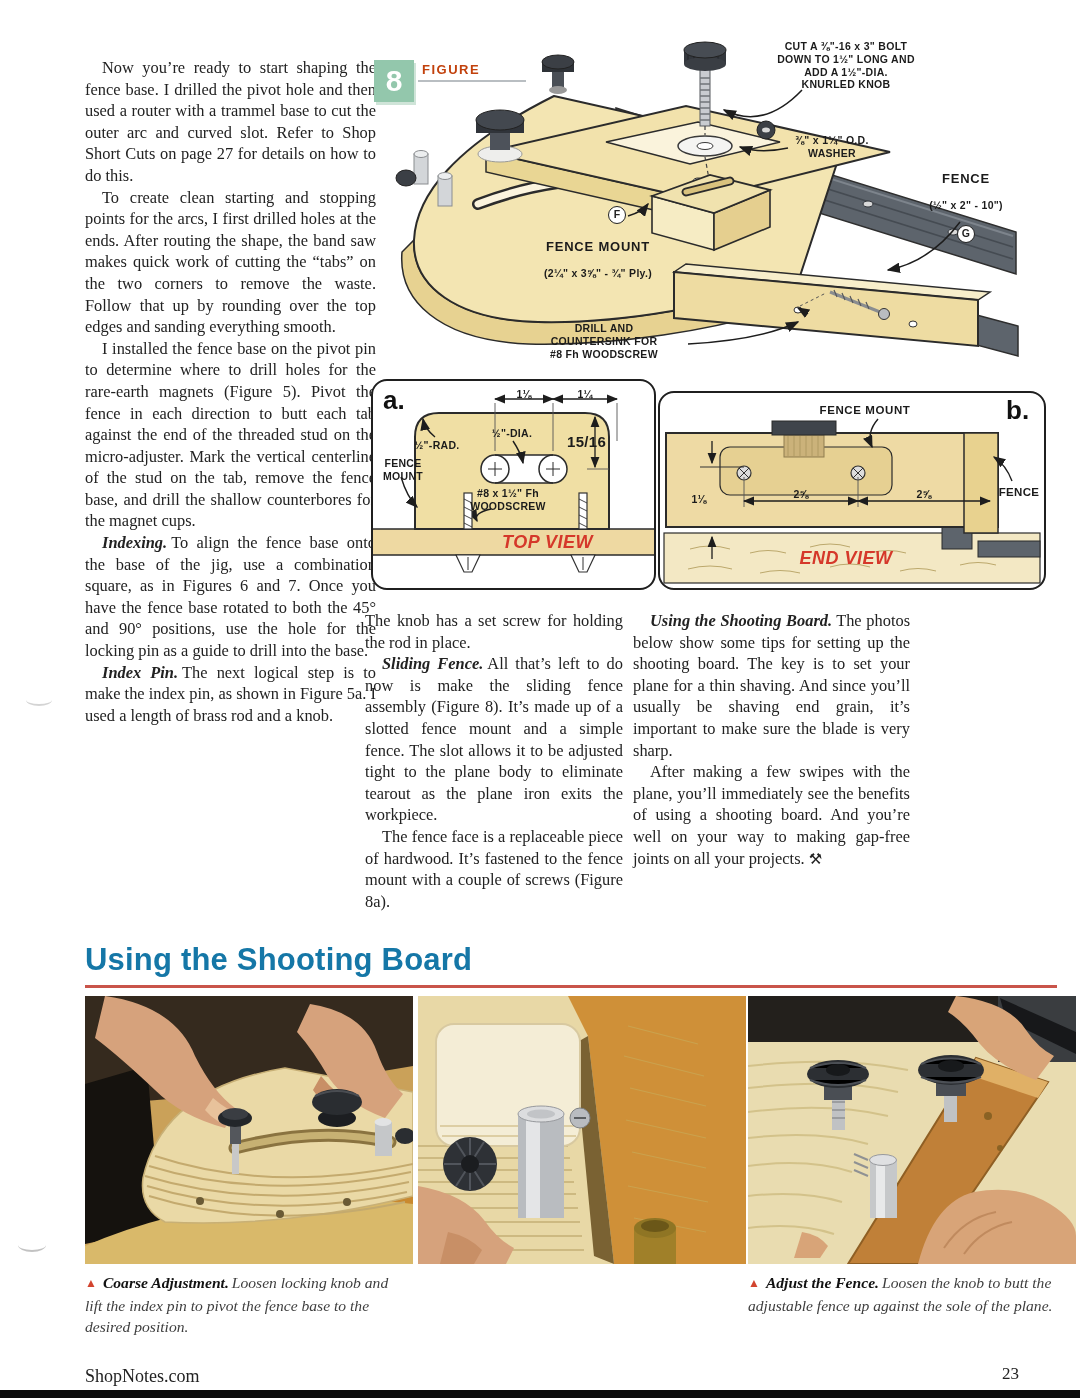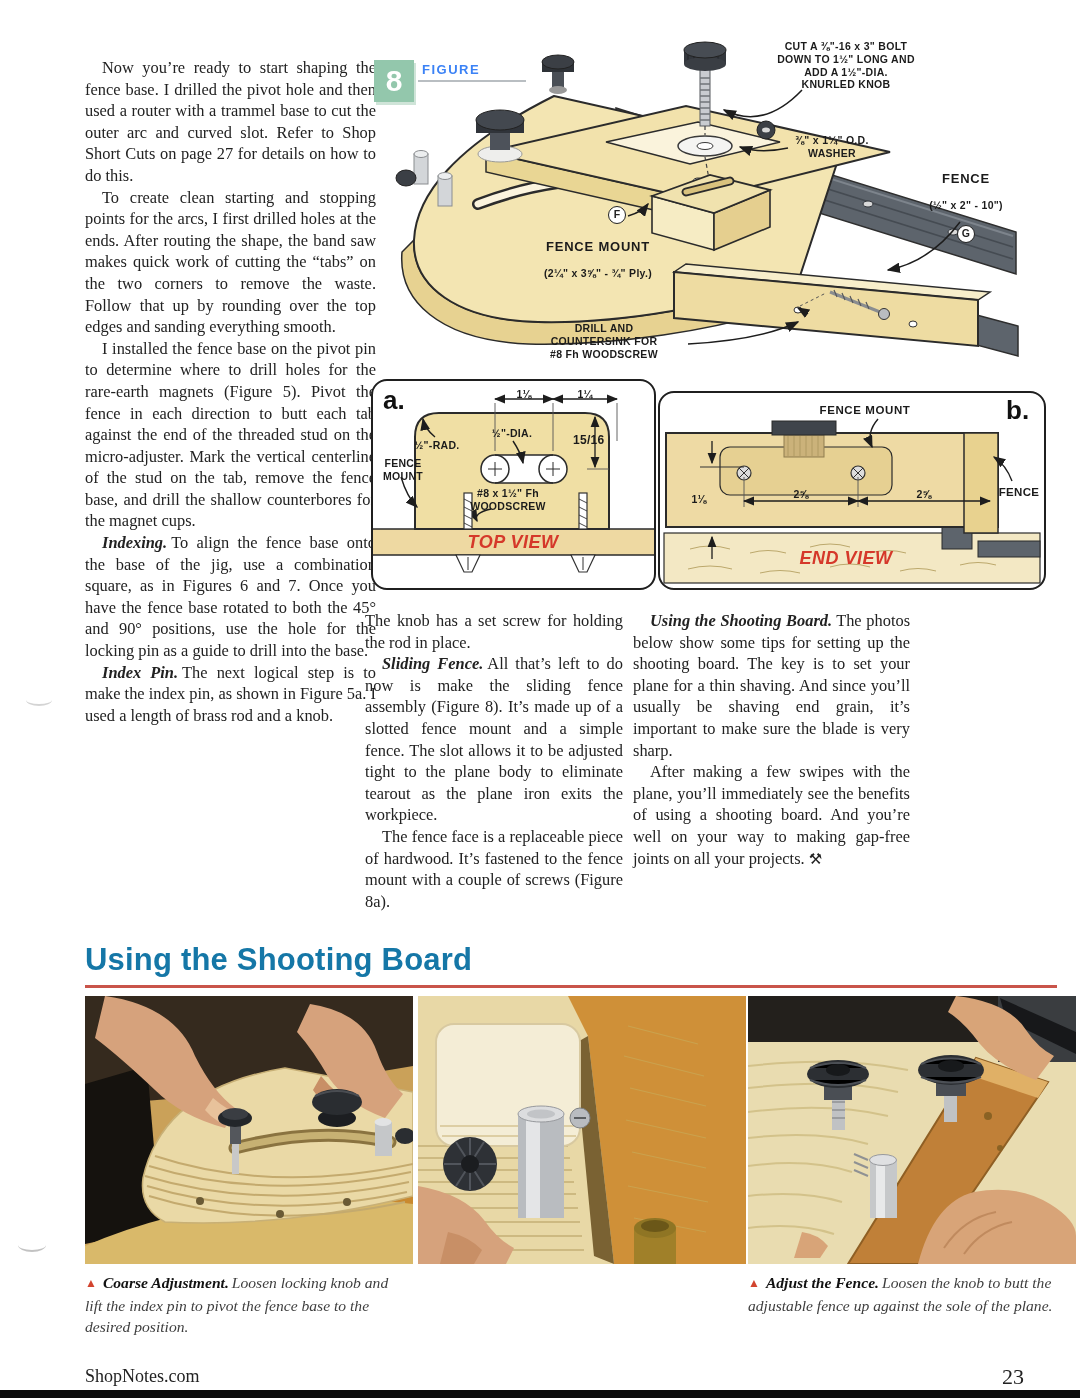--- a/index.html
+++ b/index.html
@@ -17,21 +17,21 @@
   .circle-letter{display:inline-block;width:16px;height:16px;border:1.6px solid #222;border-radius:50%;
         font:700 10.5px/15px "Liberation Sans",sans-serif;text-align:center;color:#222;background:#fff;}
   .view-label{font-family:"Liberation Sans",sans-serif;font-weight:700;font-style:italic;
         font-size:18px;letter-spacing:.5px;color:#d5382a;text-align:center;}
   .detail-box{position:absolute;background:#fff;border:2.6px solid #1f1f1f;border-radius:16px;}
   .detail-letter{font:700 26px "Liberation Sans",sans-serif;color:#111;}
   
   .fig-badge{position:absolute;width:40px;height:42px;background:#93c7ac;
         box-shadow:2px 3px 0 #cfe4d8;text-align:center;}
   .fig-badge span{font:700 30px/42px "Liberation Sans",sans-serif;color:#fff;}
-  .fig-word{position:absolute;font:700 13px "Liberation Sans",sans-serif;color:#3b82f6;
+  .fig-word{position:absolute;font:700 13px "Liberation Sans",sans-serif;color:#c2410c;
         letter-spacing:1.5px;border-bottom:2px solid #b9bec2;padding:0 46px 3px 4px;}
   
   .sec-title{font:700 31px "Liberation Sans",sans-serif;color:#1577a7;letter-spacing:.2px;}
   .red-rule{position:absolute;height:2.5px;background:#c9544a;}
   .photo{position:absolute;overflow:hidden;background:#d8c18a;}
   .caption{font-family:Liberation Serif, serif;font-style:italic;font-size:15.6px;
         line-height:21px;color:#3e3e3e;margin:0;text-align:left;}
   .caption .cap-lead{font-weight:700;color:#121212;padding-right:3px;}
   .cap-tri{color:#d2442f;font-style:normal;font-size:12px;padding-right:6px;position:relative;top:-1px;}
   .footer-serif{font-family:"Liberation Serif",serif;color:#222;margin-top:12px;}
@@ -212,28 +212,28 @@
         <path d="M95,176 V189" stroke="#333" stroke-width="1"></path>
         <rect x="206" y="112" width="8" height="36" fill="#fff" stroke="#333" stroke-width="1.2"></rect>
         <path d="M206,118 L214,122 M206,126 L214,130 M206,134 L214,138 M206,142 L214,146" stroke="#333" stroke-width=".9"></path>
         <path d="M198,174 L222,174 L214,191 L206,191 Z" fill="#fff" stroke="#333" stroke-width="1.2"></path>
         <path d="M210,176 V189" stroke="#333" stroke-width="1"></path>
       </g>
     </svg>
     <div class="abs detail-letter" style="left:10px;top:4px;">a.</div>
     <div class="abs lblc" style="left:131px;top:7px;width:40px;">1⅛</div>
     <div class="abs lblc" style="left:192px;top:7px;width:40px;">1¼</div>
-    <div class="abs lblc" style="left:200px;top:52px;width:28px;font-size:12px;">15/16</div>
+    <div class="abs lblc" style="left:194px;top:52px;width:28px;font-size:15px;">15/16</div>
     <div class="abs lblc" style="left:34px;top:58px;width:60px;">½"-RAD.</div>
     <div class="abs lblc" style="left:106px;top:46px;width:66px;">½"-DIA.</div>
     <div class="abs lblc" style="left:2px;top:76px;width:56px;">FENCE
 MOUNT</div>
     <div class="abs lblc" style="left:80px;top:106px;width:110px;">#8 x 1½" Fh
 WOODSCREW</div>
-    <div class="abs view-label" style="left:60px;top:151px;width:160px;">TOP VIEW</div>
+    <div class="abs view-label" style="left:60px;top:151px;width:160px;text-align:right;">TOP VIEW</div>
   </div>
 
   <div class="detail-box" style="left:658px;top:391px;width:384px;height:195px;">
     <svg width="384" height="195" viewBox="0 0 384 195" style="position:absolute;left:0;top:0;">
 
       <rect x="4" y="140" width="376" height="50" fill="#f3e8c4" stroke="#2b2b2b" stroke-width="1.2"></rect>
       <g stroke="#bca86c" stroke-width="1" fill="none">
         <path d="M30,156 q20,-6 40,0 M90,160 q18,-5 36,0 M150,154 q20,-6 40,0 M210,160 q18,-5 36,0 M28,176 q22,-6 44,0 M100,180 q20,-5 40,0 M170,174 q20,-6 40,0 M240,178 q18,-5 36,0 M300,172 q18,-5 36,0"></path>
       </g>
 
@@ -409,18 +409,18 @@
   </div>
 
   <div class="abs" style="left:85px;top:1272px;width:322px;">
     <p class="caption"><span class="cap-tri">▲</span><span class="cap-lead">Coarse Adjustment.</span><span>Loosen locking knob and lift the index pin to pivot the fence base to the desired position.</span></p>
   </div>
   <div class="abs" style="left:748px;top:1272px;width:325px;">
     <p class="caption"><span class="cap-tri">▲</span><span class="cap-lead">Adjust the Fence.</span><span>Loosen the knob to butt the adjustable fence up against the sole of the plane.</span></p>
   </div>
 
   <div class="abs footer-serif" style="left:85px;top:1354px;font-size:18px;">ShopNotes.com</div>
-  <div class="abs footer-serif" style="left:1002px;top:1352px;font-size:22px;">23</div>
+  <div class="abs footer-serif" style="left:1002px;top:1352px;font-size:17px;">23</div>
   <div class="bottom-bar"></div>
 
   <div class="abs" style="left:26px;top:694px;width:26px;height:10px;border-bottom:2px solid #b9b9b9;border-radius:0 0 50% 50%;opacity:.6;"></div>
   <div class="abs" style="left:18px;top:1238px;width:28px;height:12px;border-bottom:2px solid #9a9a9a;border-radius:0 0 50% 50%;opacity:.6;"></div>
 </div>
 
 </body></html>

